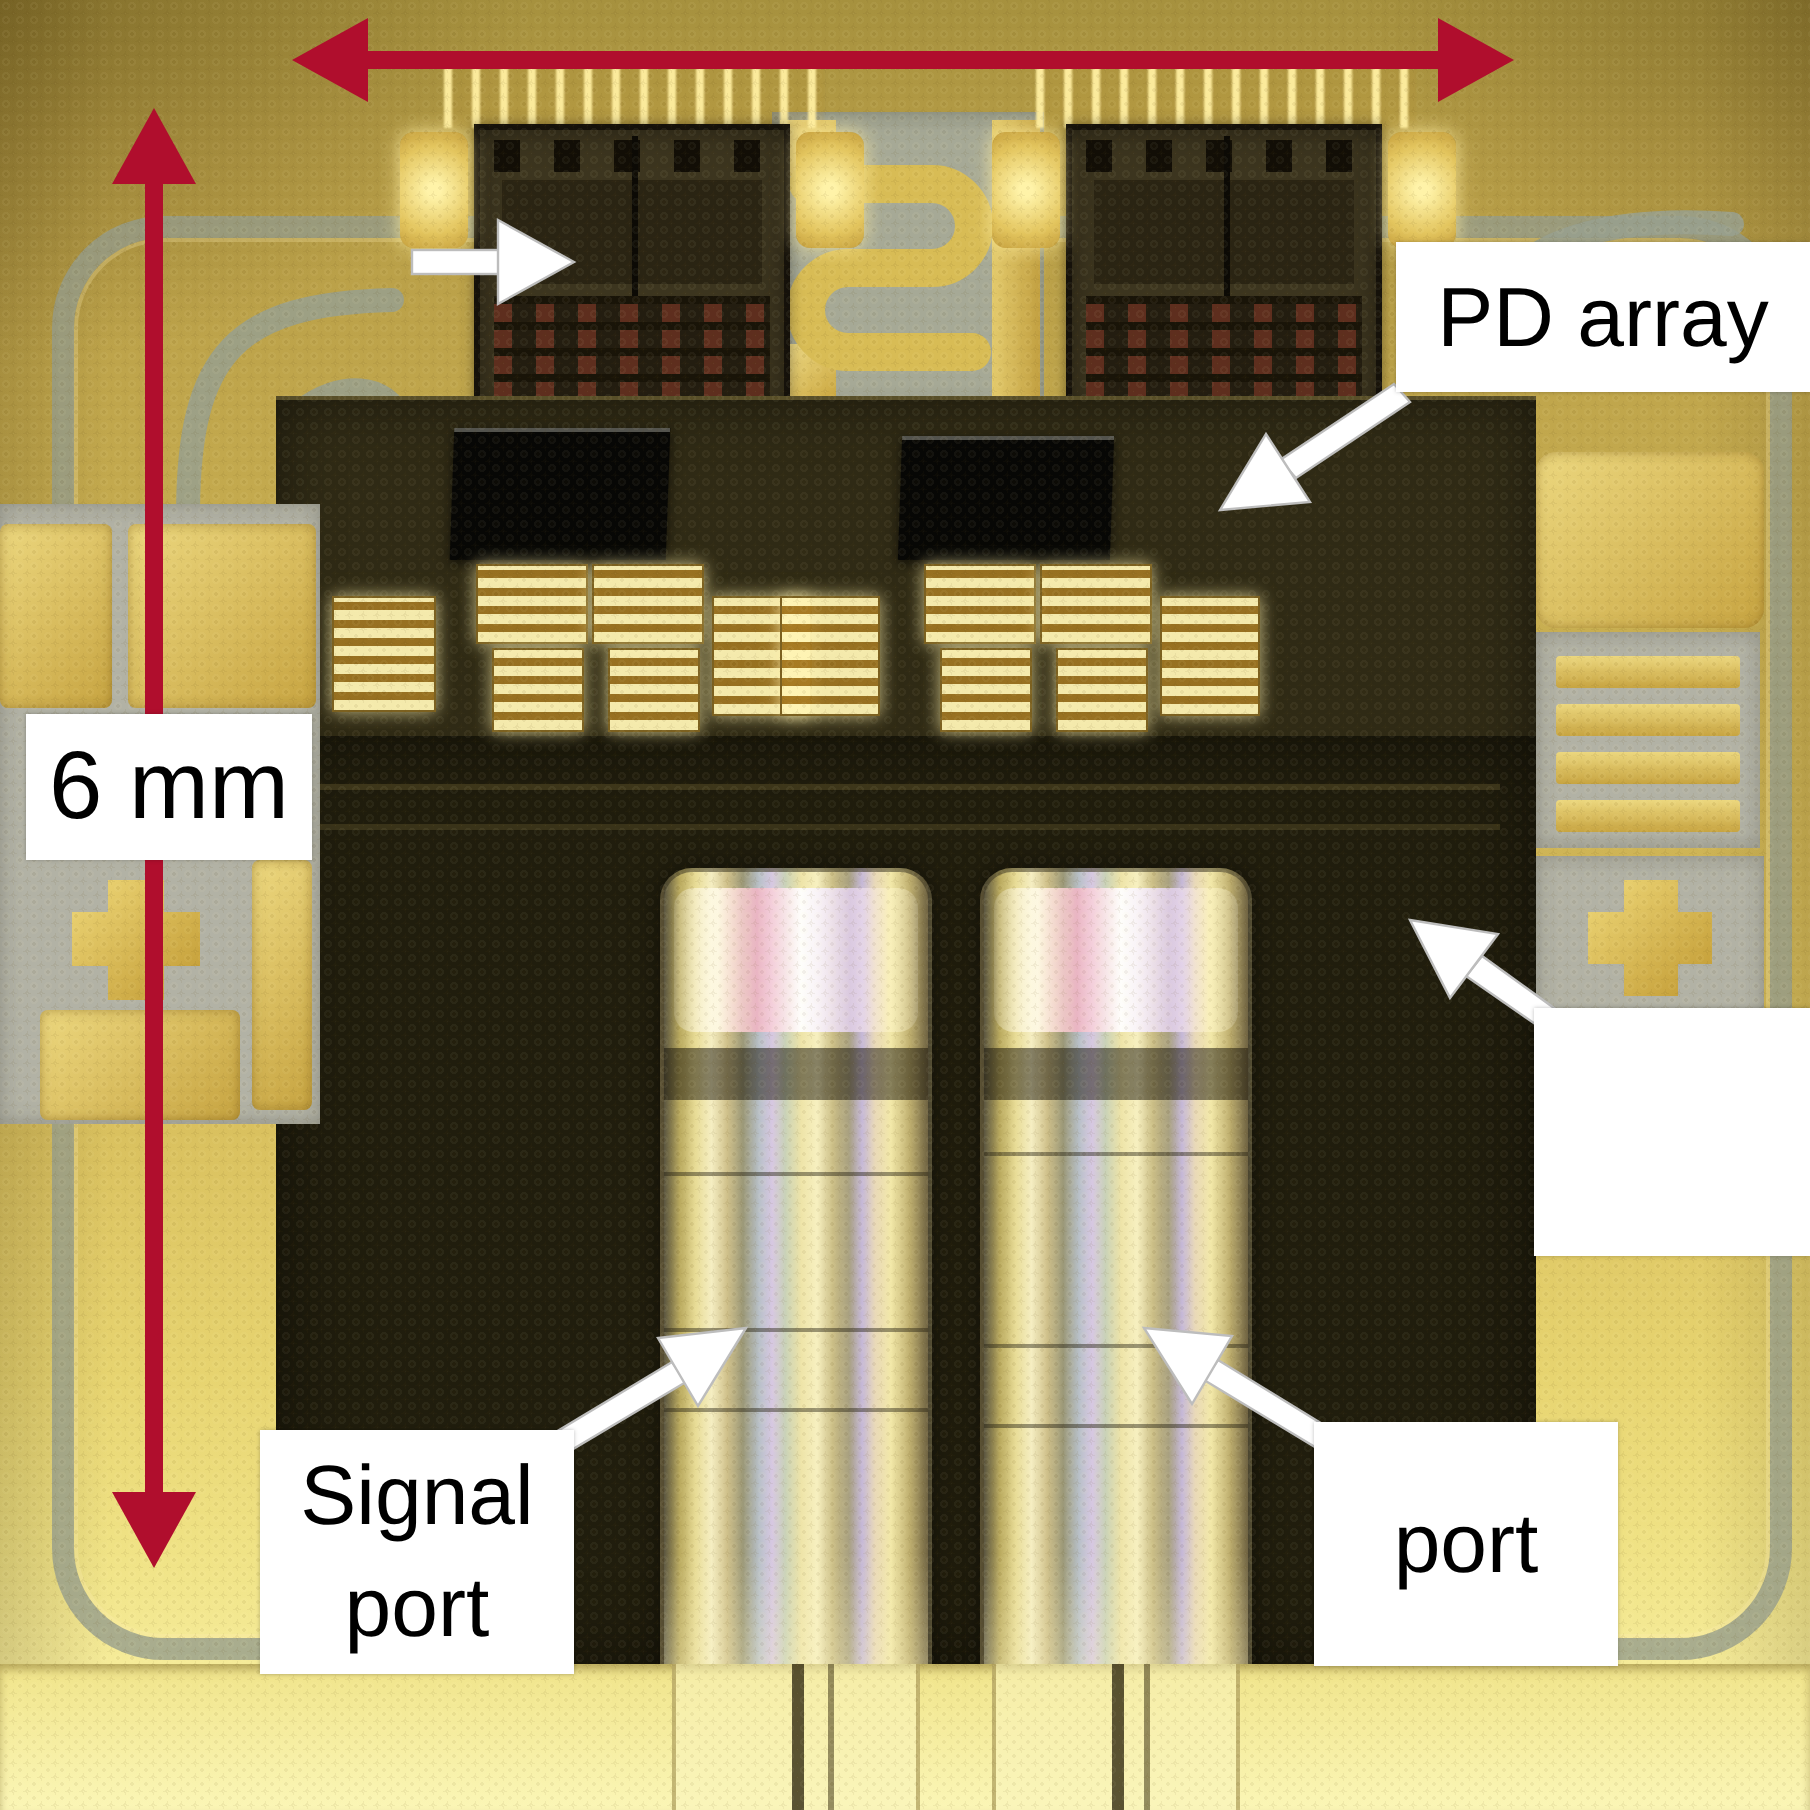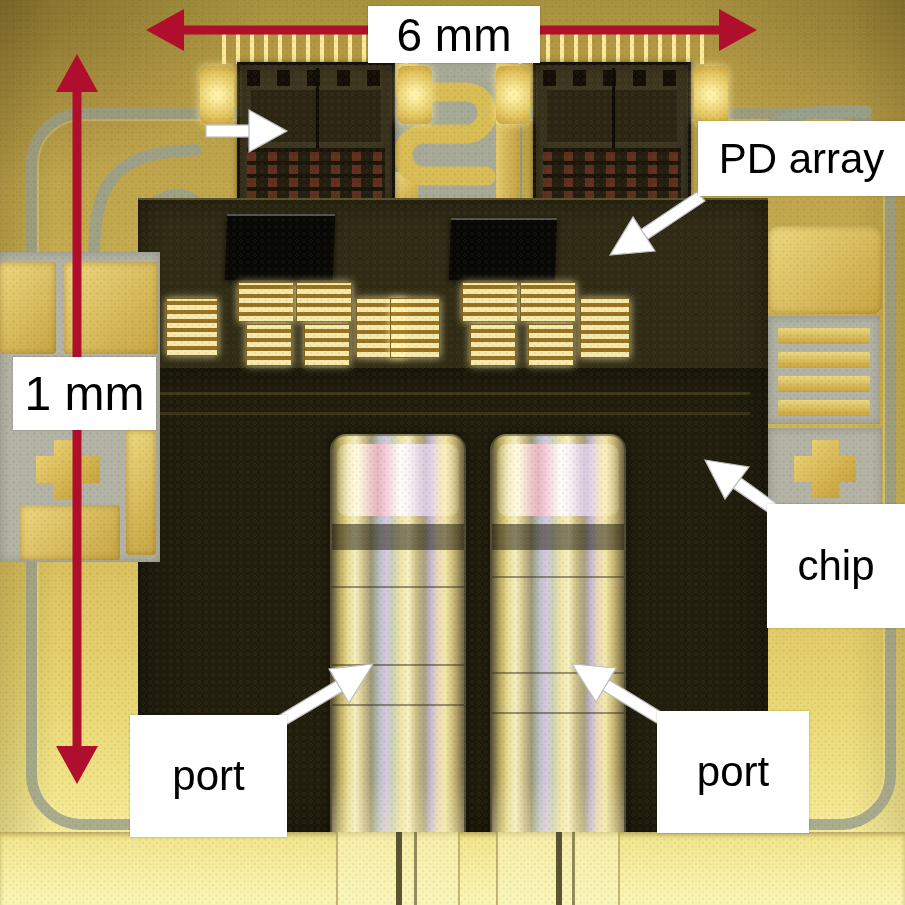--- a/index.html
+++ b/index.html
@@ -238,30 +238,29 @@
         <polygon points="278,716 284,726 343,691 336,681"></polygon>
         <polygon points="373,664 349,703 329,669"></polygon>
       </g>
       <g>
         <polygon points="666,715 660,725 602,690 609,680"></polygon>
         <polygon points="572,664 616,668 596,702"></polygon>
       </g>
     </g>
   </svg>
 
-  <div class="abs label" style="left:368px;top:6px;width:172px;height:57px;font-size:46px;">6 mm</div>
-  <div class="abs label" style="left:13px;top:357px;width:143px;height:73px;font-size:48px;">1 mm</div>
+  <div class="abs label" style="left:13px;top:357px;width:143px;height:73px;font-size:48px;">6 mm</div>
   <div class="abs label" style="left:698px;top:121px;width:207px;height:75px;font-size:42px;text-align:right;">PD array</div>
   <div class="abs label" style="left:767px;top:504px;width:138px;height:124px;font-size:42px;">
     <div>
-      <span class="ln">chip</span>
     </div>
   </div>
   <div class="abs label" style="left:130px;top:715px;width:157px;height:122px;font-size:42px;">
     <div>
+      <span class="ln">Signal</span>
       <span class="ln">port</span>
     </div>
   </div>
   <div class="abs label" style="left:657px;top:711px;width:152px;height:122px;font-size:42px;">
     <div>
       <span class="ln">port</span>
     </div>
   </div>
 
 </div>

